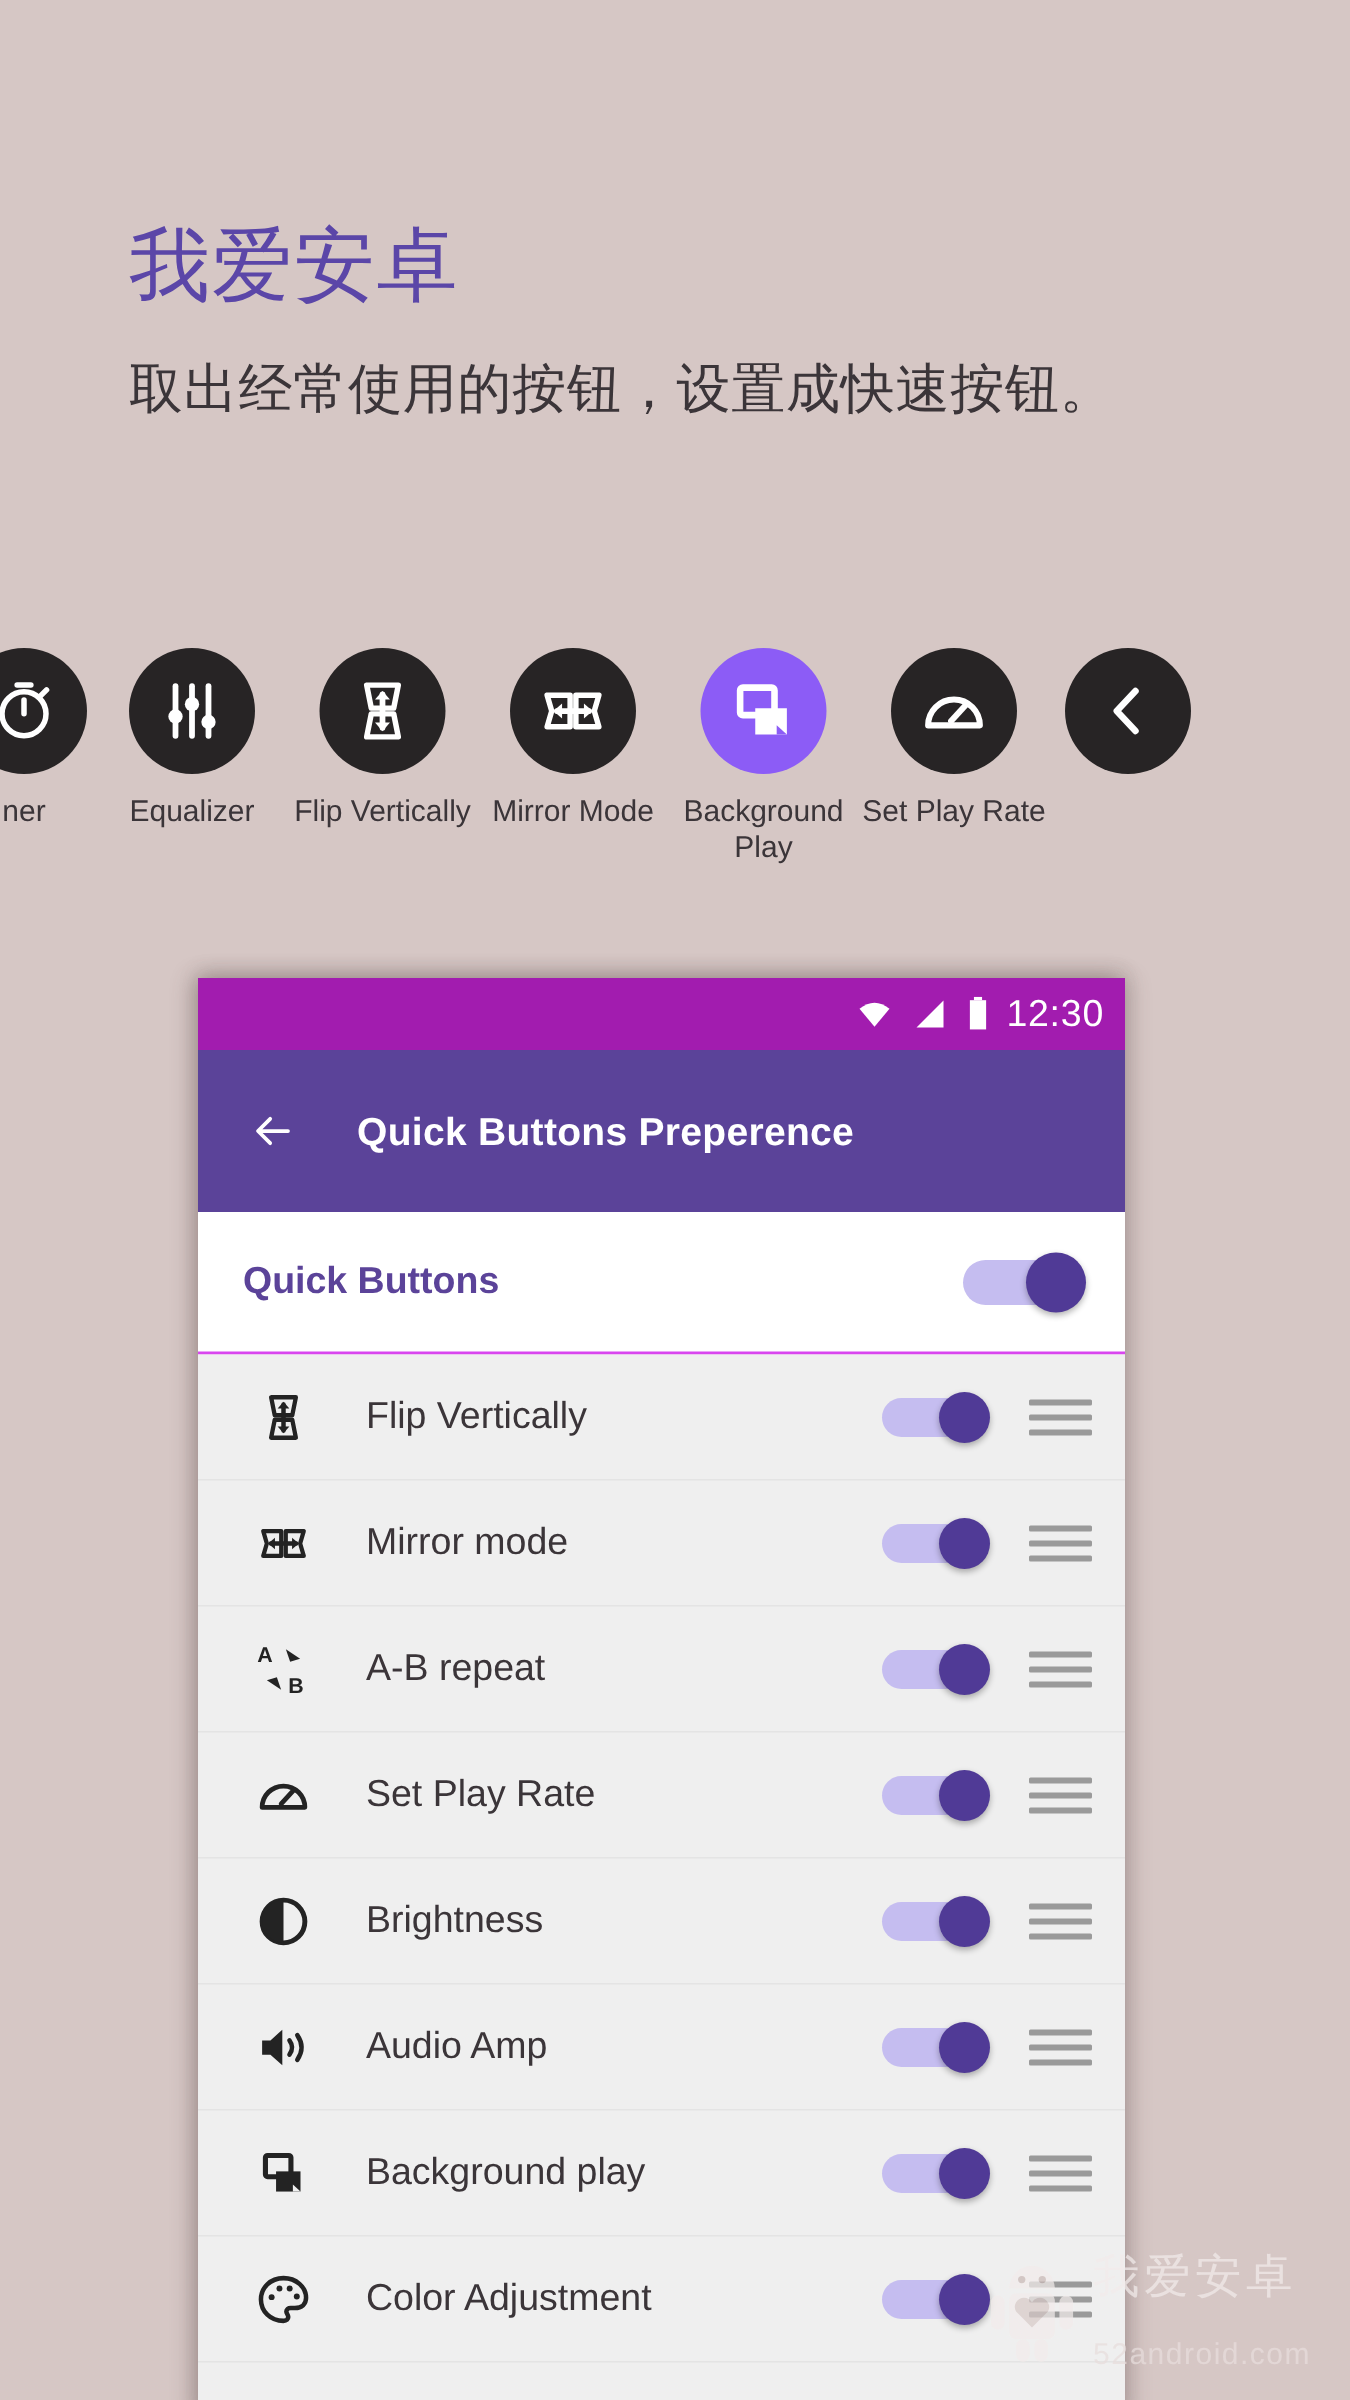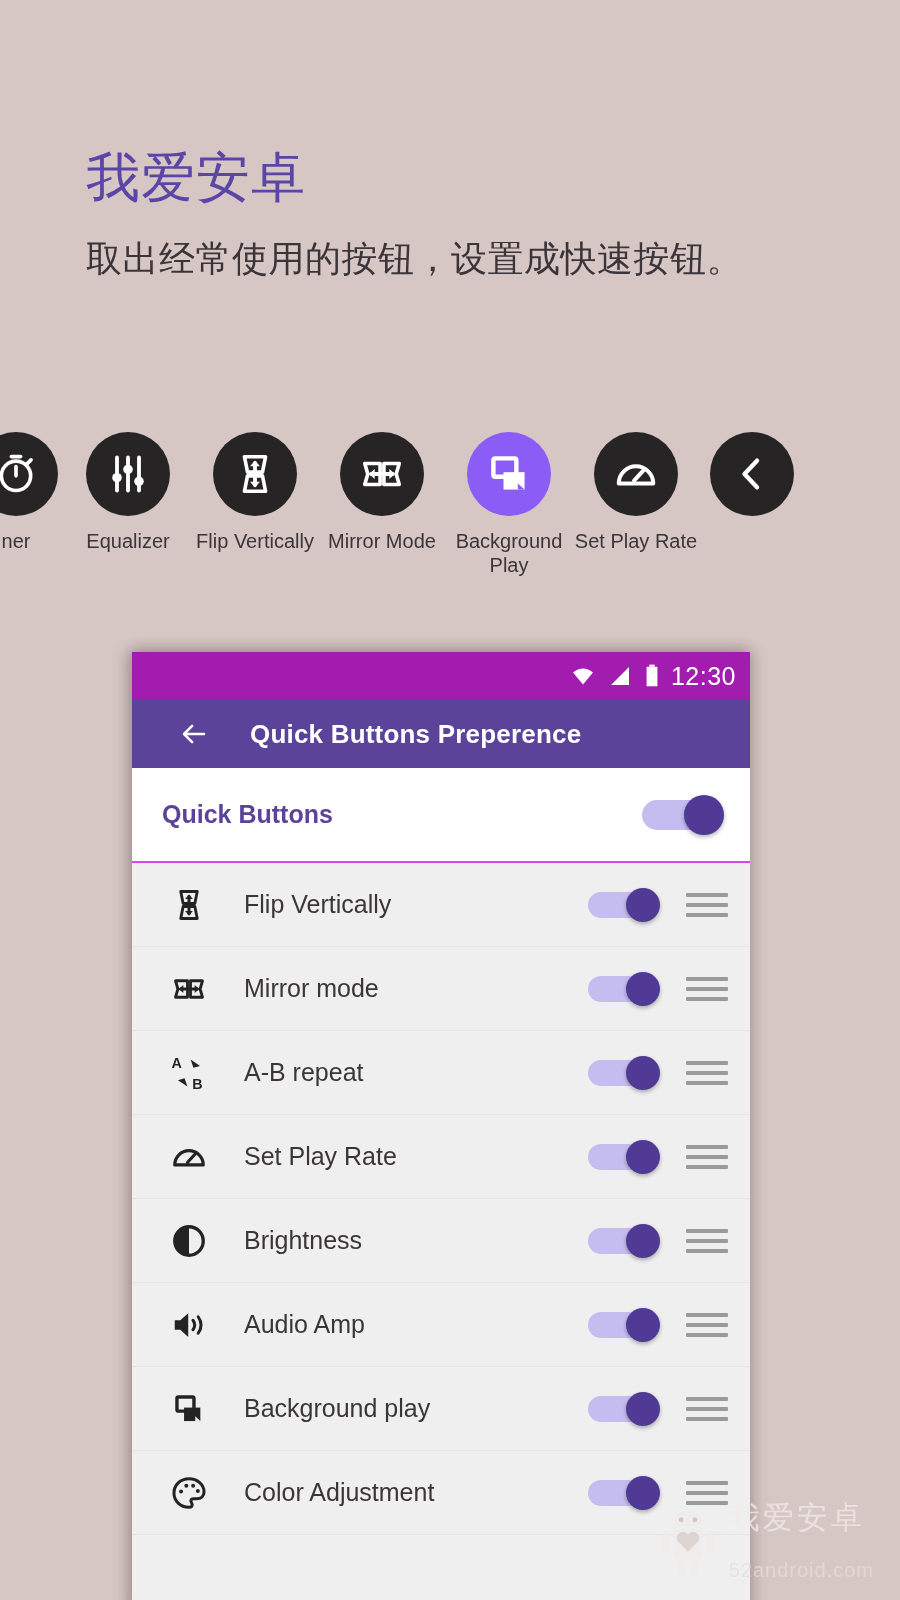--- a/index.html
+++ b/index.html
@@ -59,22 +59,22 @@
   }
   .statusbar {
     height: 48px; background: #a21caf;
     display: flex; align-items: center; justify-content: flex-end;
     padding-right: 14px; gap: 10px;
   }
   .statusbar .time {
     color: #fff; font-size: 25px; letter-spacing: 0.5px;
   }
   .appbar {
-    height: 68px; background: #5b4399;
-    display: flex; align-items: center; padding-left: 44px; gap: 38px;
+    height: 108px; background: #5b4399;
+    display: flex; align-items: center; padding-left: 32px; gap: 38px;
   }
   .appbar-title {
     color: #fff; font-size: 26px; font-weight: bold; letter-spacing: 0.2px;
   }
 
   .section-header {
     height: 95px; background: #ffffff;
     display: flex; align-items: center;
     padding: 0 22px 0 30px;
     border-bottom: 2px solid #d946ef;

